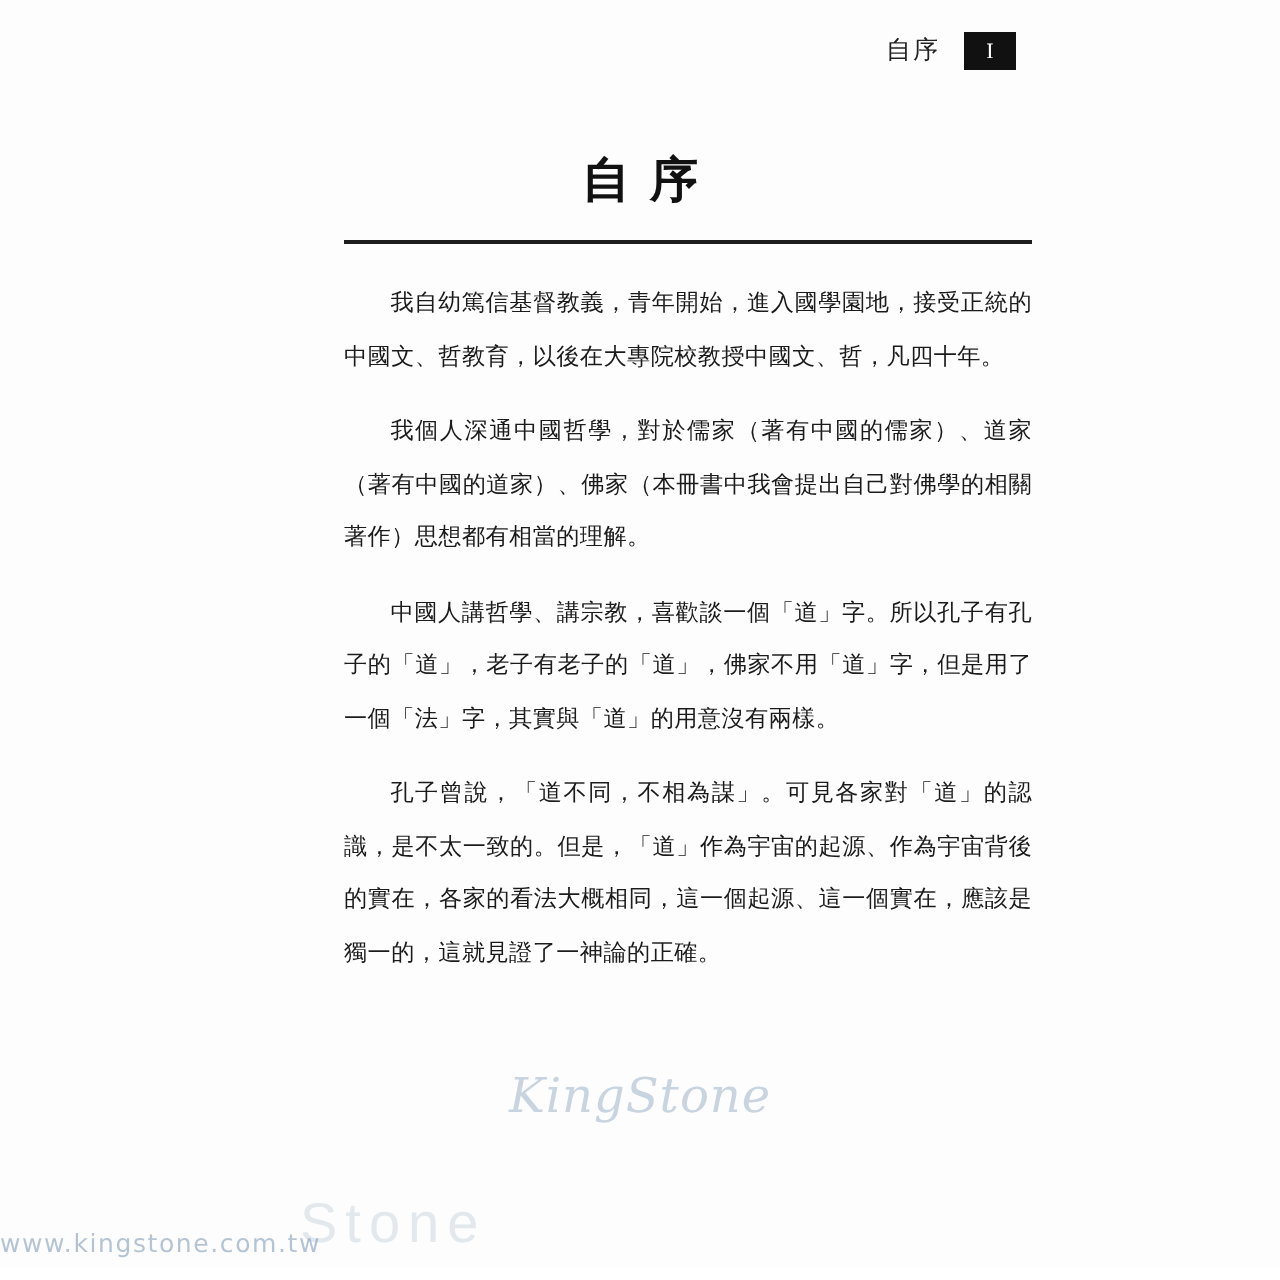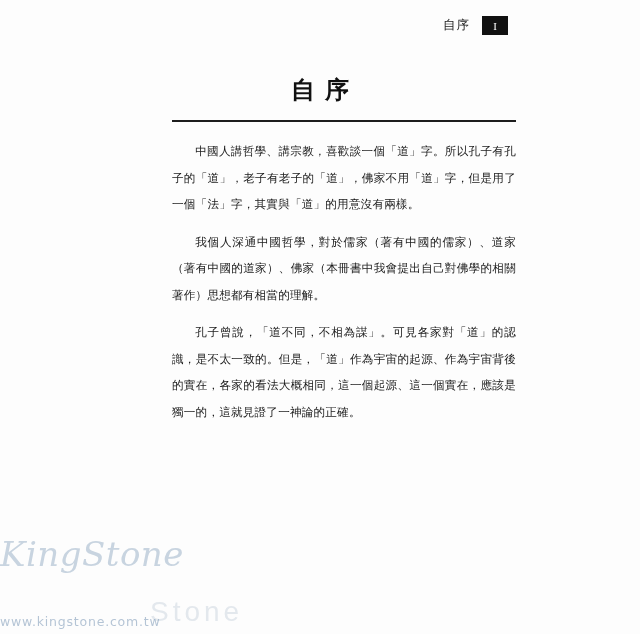--- a/index.html
+++ b/index.html
@@ -99,21 +99,22 @@
     letter-spacing: 0.2px;
     font-family: "DejaVu Sans", "Liberation Sans", sans-serif;
   }
 
   
   .watermark-main {
     position: absolute;
     left: 0;
     right: 0;
     top: 534px;
-    font-size: 34px;
+    text-align: center;
+    font-size: 24px;
     font-style: italic;
     font-family: "DejaVu Serif", "Liberation Serif", serif;
     color: rgba(120, 150, 180, 0.40);
     letter-spacing: 0.5px;
     pointer-events: none;
     user-select: none;
   }
   .watermark-url {
     position: absolute;
     left: 0;
@@ -157,22 +158,23 @@
     <div class="header-inner">
       <span class="header-title">自序</span>
       <span class="header-page-box">I</span>
     </div>
   </div>
 
   <div class="doc-title">自序</div>
   <div class="title-rule"></div>
 
   <div class="body-col">
+    <p class="para">我自幼篤信基督教義，青年開始，進入國學園地，接受正統的中國文、哲教育，以後在大專院校教授中國文、哲，凡四十年。</p>
+    <p class="para">我個人深通中國哲學，對於儒家（著有中國的儒家）、道家（著有中國的道家）、佛家（本冊書中我會提出自己對佛學的相關著作）思想都有相當的理解。</p>
     <p class="para">中國人講哲學、講宗教，喜歡談一個「道」字。所以孔子有孔子的「道」，老子有老子的「道」，佛家不用「道」字，但是用了一個「法」字，其實與「道」的用意沒有兩樣。</p>
-    <p class="para">我個人深通中國哲學，對於儒家（著有中國的儒家）、道家（著有中國的道家）、佛家（本冊書中我會提出自己對佛學的相關著作）思想都有相當的理解。</p>
     <p class="para">孔子曾說，「道不同，不相為謀」。可見各家對「道」的認識，是不太一致的。但是，「道」作為宇宙的起源、作為宇宙背後的實在，各家的看法大概相同，這一個起源、這一個實在，應該是獨一的，這就見證了一神論的正確。</p>
 
   </div>
 
   <div class="watermark-faint">Stone</div>
   <div class="watermark-main">KingStone</div>
   <div class="watermark-url">www.kingstone.com.tw</div>
 
   <div class="clip-bottom"></div>
 </div>

